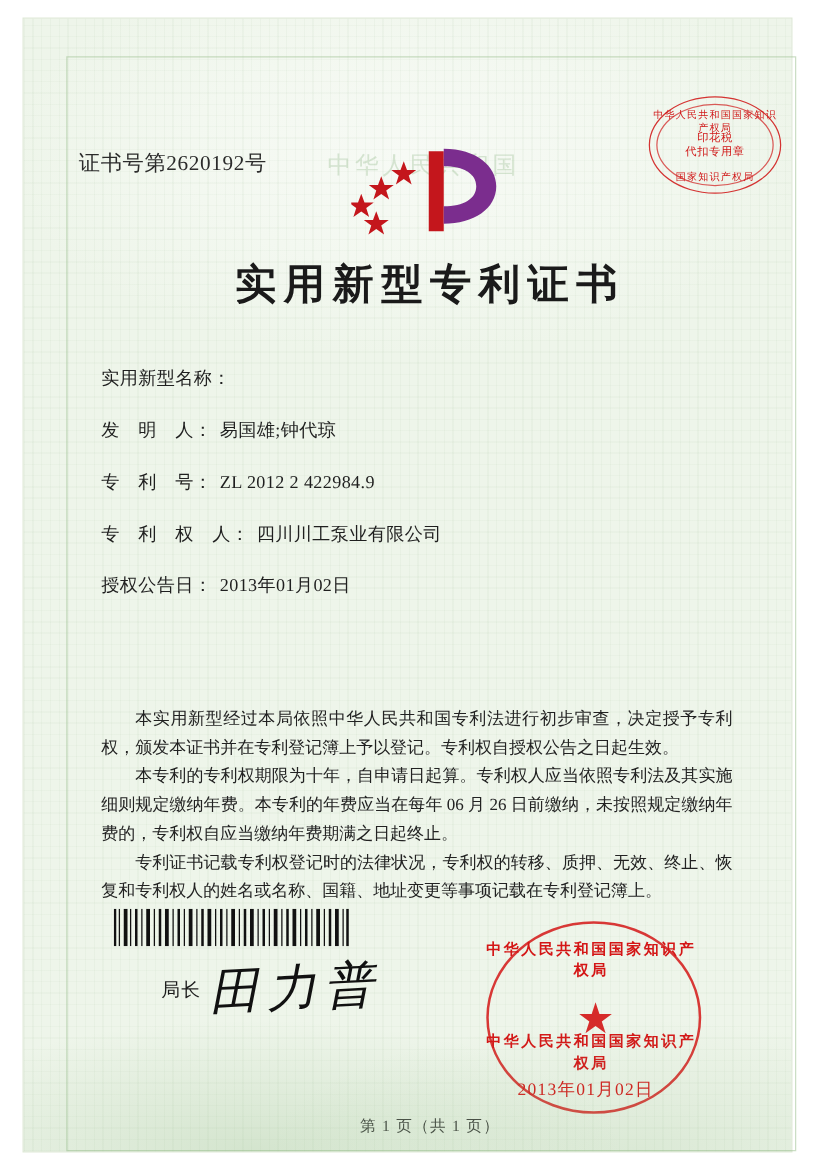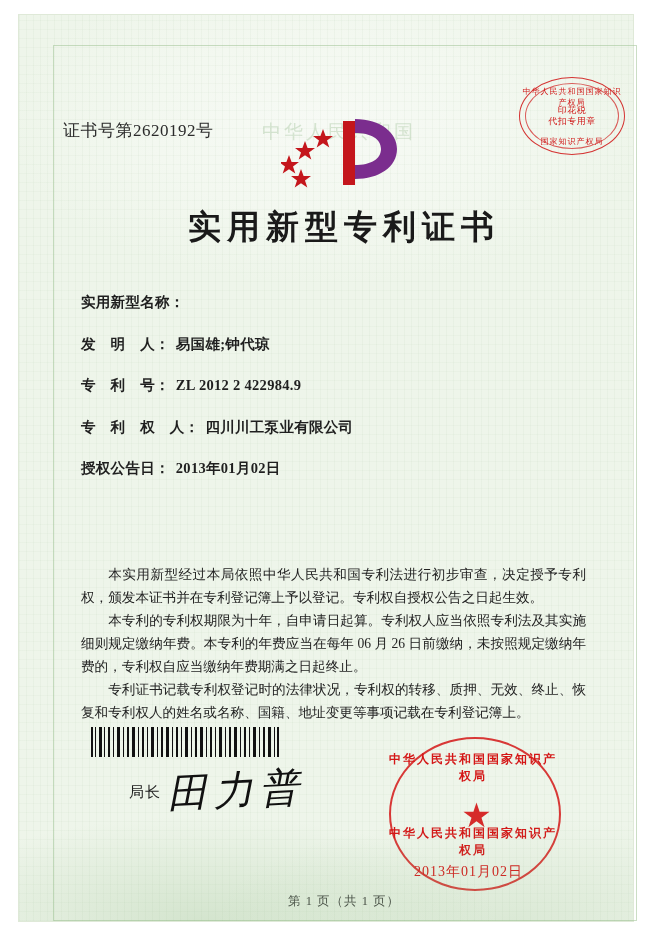--- a/index.html
+++ b/index.html
@@ -164,21 +164,20 @@
     left: 62px;
     top: 278px;
     width: 520px;
   }
   .field-row {
     display: flex;
     align-items: baseline;
     margin-bottom: 22.5px;
     font-size: 14.5px;
     color: #1f1f1f;
-    font-weight: bold;
   }
   .field-label {
     white-space: nowrap;
     letter-spacing: 0.3px;
   }
   .field-value {
     margin-left: 6px;
     letter-spacing: 0.3px;
   }
 

